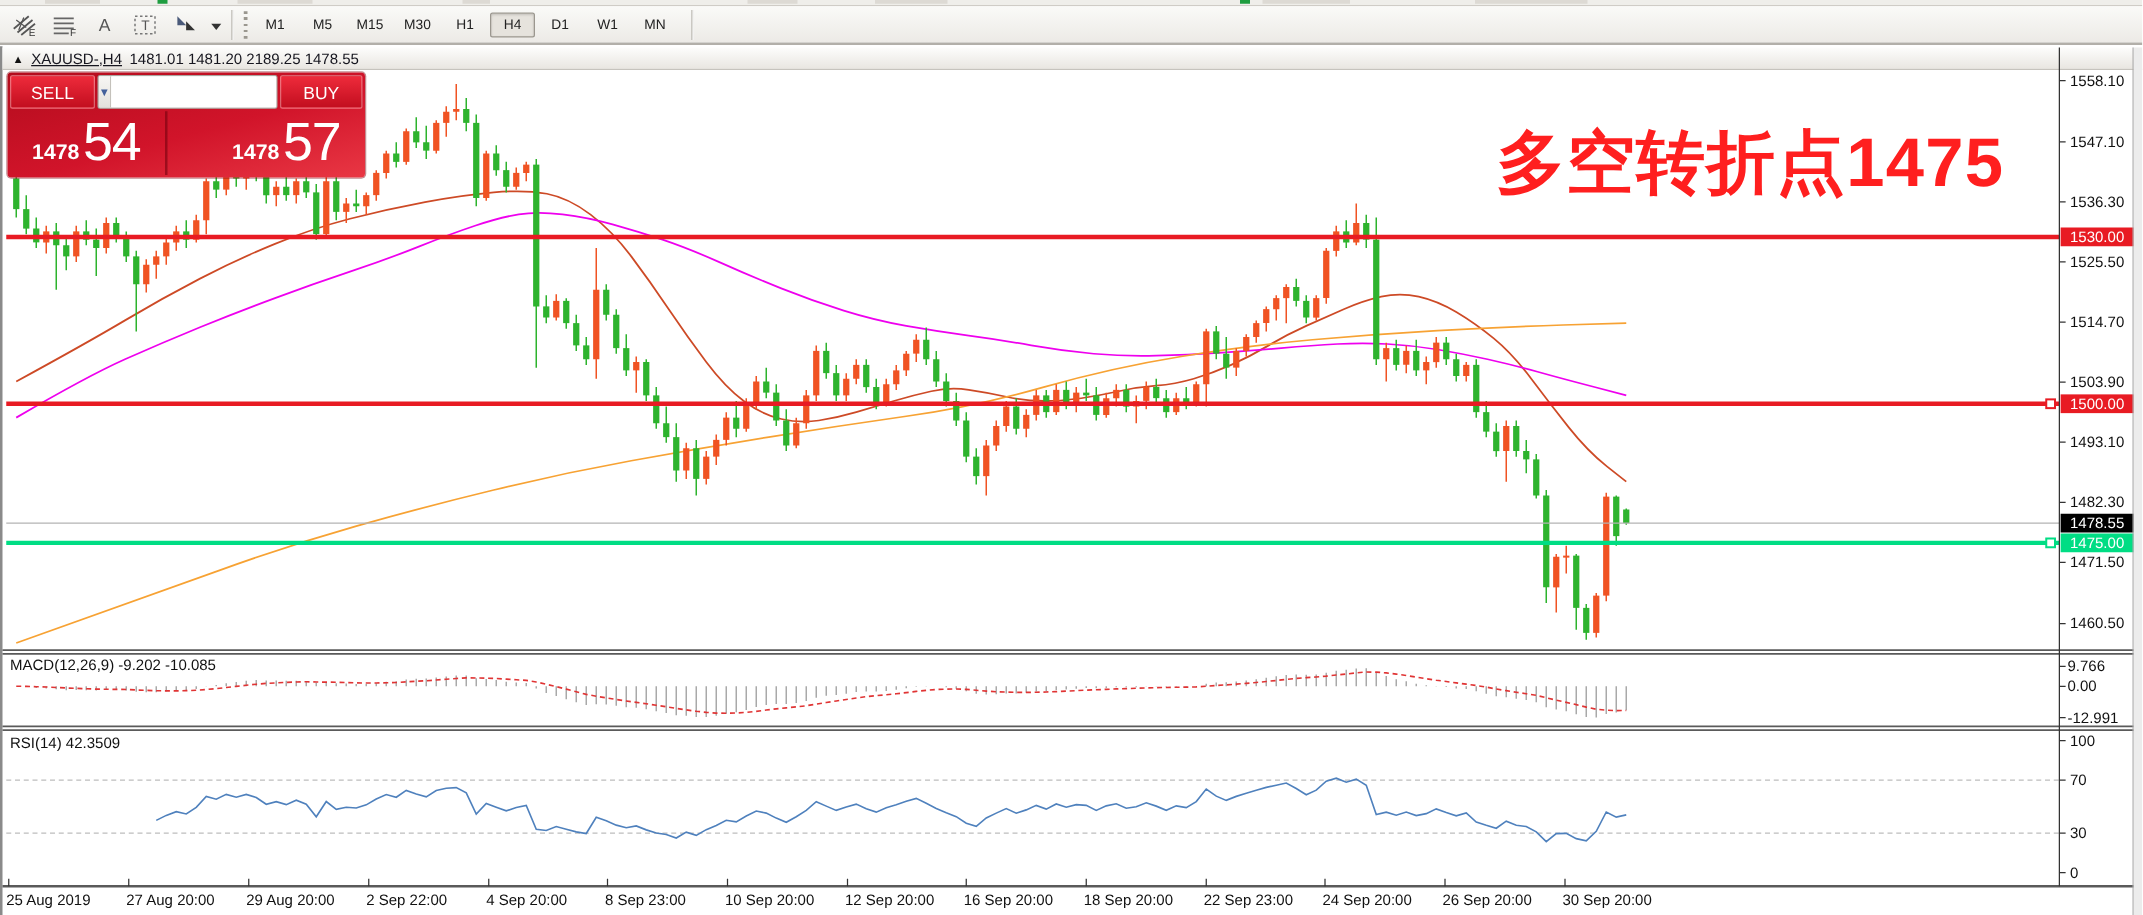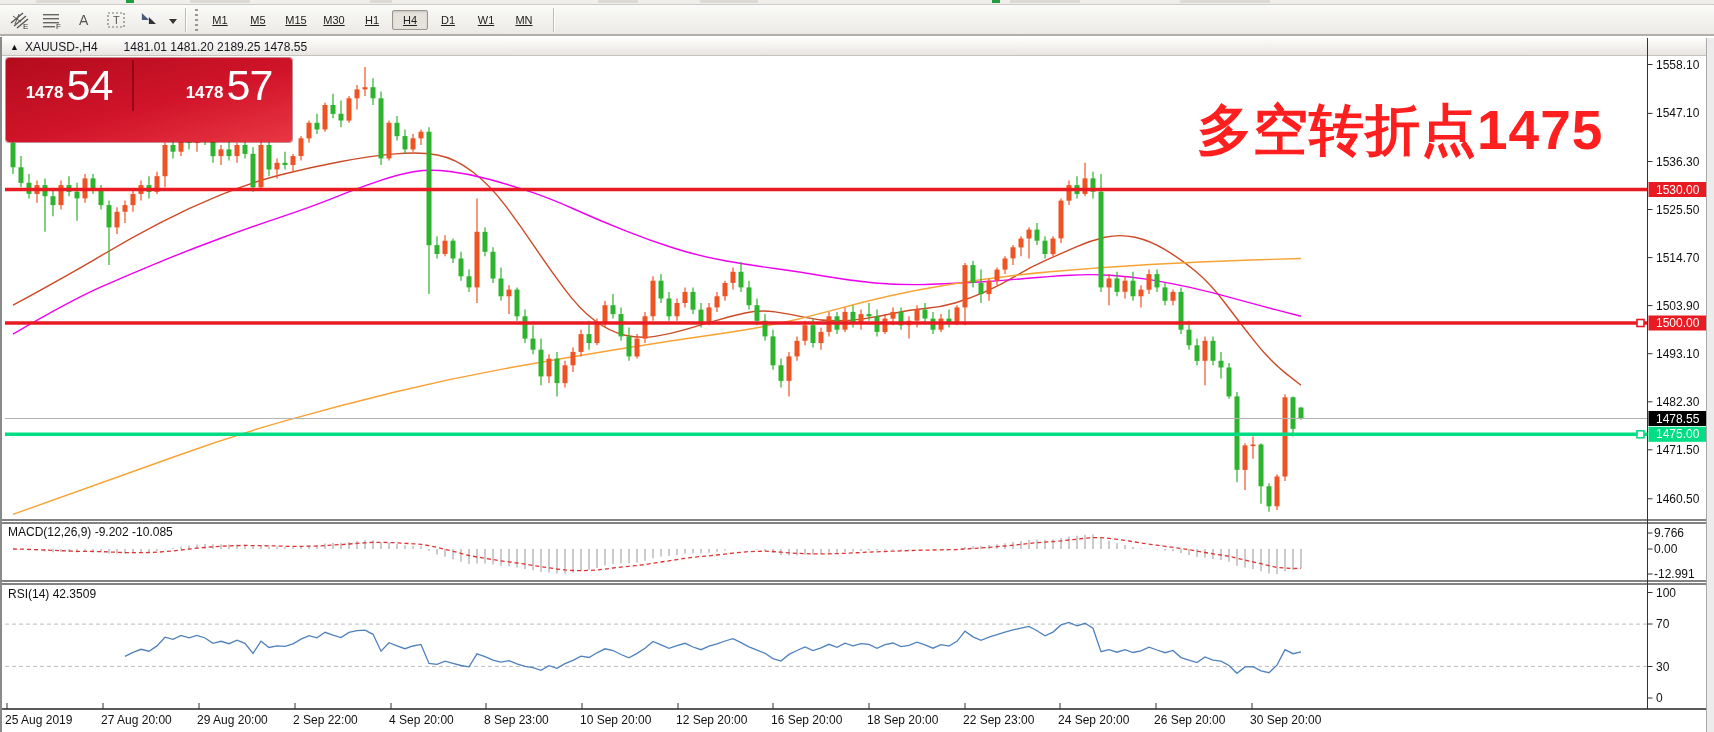--- a/index.html
+++ b/index.html
@@ -12,29 +12,29 @@
   
   .toolbar{position:absolute;left:0;top:5px;width:1714px;height:31px;
     background:linear-gradient(#fafaf8,#eceae6);border-bottom:2px solid #b2afa9;box-sizing:border-box;}
   .tb-inner{display:flex;align-items:center;height:29px;}
   .tb-icon{width:26px;height:24px;margin:0 2px;display:flex;align-items:center;justify-content:center;border:1px solid transparent;border-radius:2px;}
   .tb-icon:first-child{margin-left:6px;}
   .tb-sep{width:1px;height:24px;background:#bdbab4;border-right:1px solid #fff;margin:0 3px;}
   .tb-handle{width:3px;height:22px;margin:0 3px 0 5px;
     background-image:repeating-linear-gradient(#9a978f 0 2px,transparent 2px 5px);}
   .tf-btn{min-width:22px;padding:3px 6px;margin:0 1px;font-size:11px;color:#222;text-align:center;
-    border:1px solid transparent;border-radius:2px;letter-spacing:0px;text-decoration:underline;}
+    border:1px solid transparent;border-radius:2px;letter-spacing:0px;}
   .tf-btn.active{background:#e6e3dd;border:1px solid #9b978f;box-shadow:inset 0 1px 2px rgba(0,0,0,.15);}
   
   .chartwrap{position:absolute;left:0;top:37px;width:1714px;height:695px;background:#fff;border-left:2px solid #8a8a8a;box-sizing:border-box;}
   .chart-header{position:absolute;left:2px;top:38px;width:1712px;height:18px;
     background:linear-gradient(#fdfdfc,#e9e6e1);border-bottom:1px solid #c6c3bd;
     display:flex;align-items:center;font-size:12px;color:#16161f;box-sizing:border-box;}
   .chart-header .tri{font-size:9px;margin:0 6px 0 8px;color:#111;}
-  .chart-header .sym{margin-right:26px;}
+  .chart-header .sym{margin-right:6px;text-decoration:underline;}
   svg#chart{position:absolute;left:0;top:0;}
   
   .trade-panel{position:absolute;left:6px;top:58px;width:286px;height:84px;
     background:linear-gradient(165deg,#b30c1d 0%,#d1142a 55%,#e93744 100%);
     border-radius:3px;box-shadow:0 0 0 1px rgba(120,0,10,.45);}
   .tp-row1{display:flex;align-items:stretch;height:27px;margin:2px 2px 0 2px;gap:2px;}
   .btn-trade{flex:0 0 66px;display:flex;align-items:center;justify-content:center;
     background:linear-gradient(#ee2b3b,#c20e1f);border:1px solid rgba(255,255,255,.35);border-radius:2px;
     color:#fff;font-size:14px;}
   .spinner{flex:1;display:flex;align-items:stretch;background:#fff;border:1px solid #a9a6a0;border-radius:2px;overflow:hidden;}
@@ -727,20 +727,29 @@
         <line x1="1156" y1="703" x2="1156" y2="709" stroke="#333" stroke-width="1"></line>
         <text x="1154" y="724" font-size="12" fill="#111">26 Sep 20:00</text>
         <line x1="1252" y1="703" x2="1252" y2="709" stroke="#333" stroke-width="1"></line>
         <text x="1250" y="724" font-size="12" fill="#111">30 Sep 20:00</text>
       </g>
       <line x1="1706.5" y1="38" x2="1706.5" y2="732" stroke="#a9a9a9" stroke-width="1"></line>
       <rect x="1707" y="38" width="7" height="694" fill="#ececec"></rect>
     </svg>
 
 <div class="trade-panel">
+  <div class="tp-row1">
+    <div class="btn-trade">SELL</div>
+    <div class="spinner">
+      <div class="spin-btn dn">▼</div>
+      <input class="vol-input" value="1.00" style="">
+
+    </div>
+    <div class="btn-trade" style="flex:0 0 64px">BUY</div>
+  </div>
   <div class="tp-row2">
     <div class="tile left">
       <span class="small">1478</span>
       <span class="big">54</span>
     </div>
     <div class="tile">
       <span class="small">1478</span>
       <span class="big">57</span>
     </div>
   </div>

